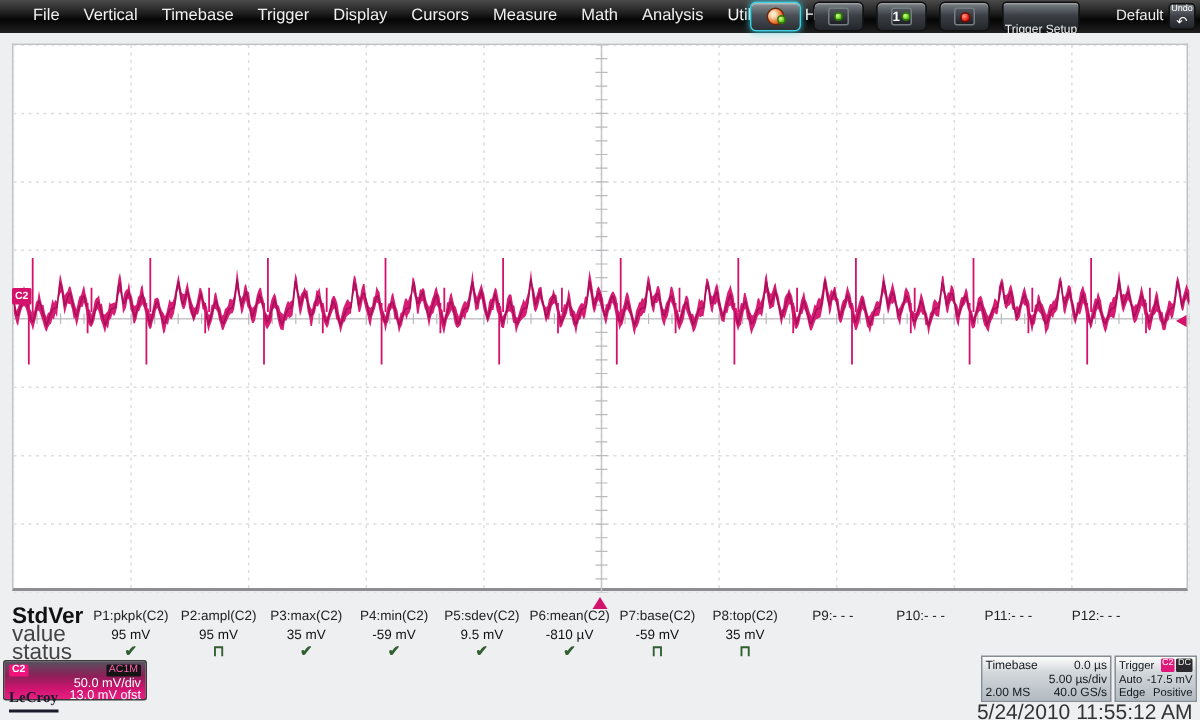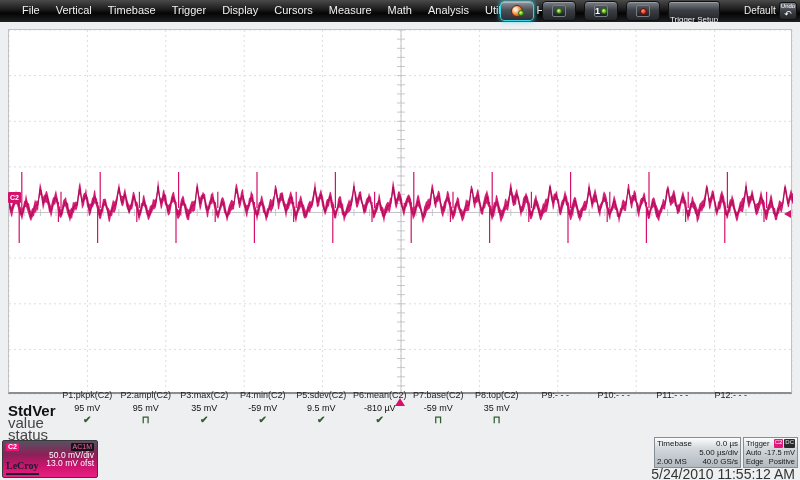--- a/index.html
+++ b/index.html
@@ -51,28 +51,28 @@
   #trig-level-marker { position:absolute; right:0; top:180px; width:0; height:0;
     border-top:4px solid transparent; border-bottom:4px solid transparent; border-right:7px solid #d4116b; }
   #trig-pos-marker { position:absolute; left:395px; top:398px; width:0; height:0;
     border-left:5px solid transparent; border-right:5px solid transparent; border-bottom:8px solid #d4116b; }
 
   
   #meas-head { position:absolute; left:8px; top:404px; font-size:15px; color:#444; }
   #meas-head .mh-name { font-weight:bold; color:#111; height:13px; line-height:13px; }
   #meas-head .mh-value { height:12px; line-height:12px; }
   #meas-head .mh-status { height:12px; line-height:12px; }
-  #meas-cols { position:absolute; left:58px; top:389px; width:702px; display:flex; }
+  #meas-cols { position:absolute; left:58px; top:404px; width:702px; display:flex; }
   .m-col { flex:1; text-align:center; }
   .m-label { font-size:9px; color:#222; height:13px; line-height:13px; white-space:nowrap; }
   .m-value { font-size:9px; color:#111; height:12px; line-height:12px; white-space:nowrap; }
   .m-status { font-size:10px; color:#2f5e2f; font-weight:bold; height:12px; line-height:12px; }
 
   
-  #ch-box { position:absolute; left:2px; top:440px; width:96px; height:38px; border:1px solid #3a3a3a;
+  #ch-box { position:absolute; left:2px; top:440px; width:96px; height:27px; border:1px solid #3a3a3a;
     border-radius:2px; background:linear-gradient(180deg,#565260 0%,#8c2058 38%,#cf1470 72%,#e81f81 100%);
     color:#fff; padding:1px 3px; }
   .ch-row1 { display:flex; justify-content:space-between; align-items:center; height:9px; }
   #c2-badge { background:#f1127c; color:#fff; font-size:7px; font-weight:bold; line-height:8px;
     padding:0 2px; border-radius:1px; }
   #coupling-badge { background:#141414; color:#ff5fb0; font-size:7px; line-height:8px;
     padding:0 2px; border-radius:1px; }
   .ch-row2, .ch-row3 { text-align:right; font-size:8.5px; line-height:8px; white-space:nowrap; }
 
   

